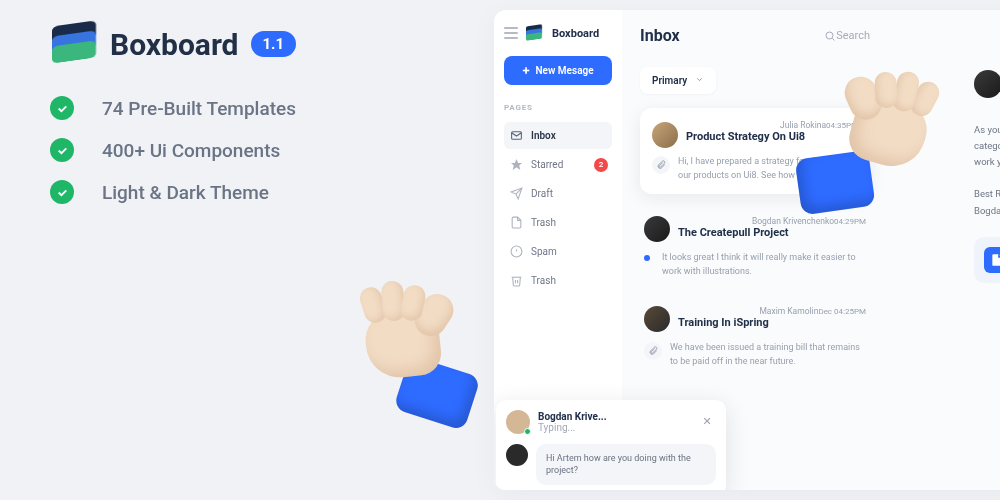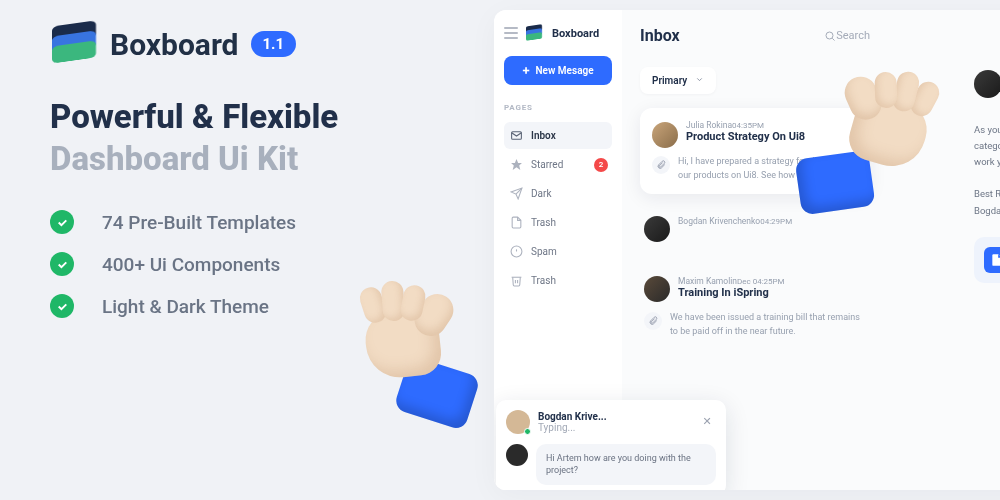--- a/index.html
+++ b/index.html
@@ -62,21 +62,21 @@
 .msg-card{background:#fff;border-radius:12px;padding:12px;box-shadow:0 4px 18px rgba(20,30,60,.08);margin-bottom:12px}
 .msg-plain{padding:10px 4px;margin-bottom:8px}
 .msg-top{display:flex;align-items:center;gap:8px;margin-bottom:6px}
 .msg-avatar{width:26px;height:26px;border-radius:50%;flex-shrink:0}
 .av1{background:linear-gradient(135deg,#c9a57a,#8a6d4a)}
 .av2{background:linear-gradient(135deg,#3a3a3a,#1a1a1a)}
 .av3{background:linear-gradient(135deg,#5a4a3a,#2a2a2a)}
 .msg-meta{flex:1}
 .msg-sender{font-size:8.5px;color:#97a0af}
 .msg-time{font-size:8px;color:#97a0af}
-.msg-row1{display:flex;justify-content:flex-start;align-items:center}
+.msg-row1{display:flex;justify-content:flex-end;align-items:center}
 .msg-subj{font-size:11px;font-weight:700;color:#21304a;margin-bottom:6px}
 .msg-body{font-size:9px;color:#97a0af;line-height:1.5;display:flex;gap:8px}
 .attach-ic{width:18px;height:18px;border-radius:50%;background:#f3f5f9;display:flex;align-items:center;justify-content:center;flex-shrink:0;margin-top:1px}
 .attach-ic svg{width:10px;height:10px}
 .unread-dot{width:6px;height:6px;background:#2e6bff;border-radius:50%;flex-shrink:0;margin-top:4px;margin-right:4px}
 .msg-plain .msg-top{align-items:flex-start}
 .msg-plain .msg-body{padding-left:0px}
 .detail{position:absolute;right:-10px;top:60px;width:170px}
 .detail-header{display:flex;align-items:center;gap:8px;margin-bottom:24px}
 .detail-avatar{width:28px;height:28px;border-radius:50%;background:linear-gradient(135deg,#3a3a3a,#1a1a1a)}
@@ -102,24 +102,20 @@
 <div class="promo">
   <div class="promo-header">
     <div class="logo-stack">
       <div class="logo-layer logo-l1"></div>
       <div class="logo-layer logo-l2"></div>
       <div class="logo-layer logo-l3"></div>
     </div>
     <div class="promo-title">Boxboard</div>
     <div class="version-badge">1.1</div>
   </div>
-  <div class="promo-headline">
-    <span class="hl-dark">Powerful &amp; Flexible</span><br>
-    <span class="hl-grey">Dashboard Ui Kit</span>
-  </div>
   <div class="features">
     <div class="feature">
       <div class="check-circle">
           <svg viewBox="0 0 24 24" fill="none" stroke="#fff" stroke-width="3.5">
             <polyline points="5 12 10 17 19 8"></polyline>
           </svg>
         </div>
       <div class="feature-text">74 Pre-Built Templates</div>
     </div>
     <div class="feature">
@@ -180,21 +176,21 @@
         <span>Starred</span>
         <div class="badge-count">2</div>
       </div>
       <div class="nav-item">
         <div class="nav-icon">
             <svg viewBox="0 0 24 24" fill="none" stroke="#8a92a3" stroke-width="2">
               <line x1="22" y1="2" x2="11" y2="13"></line>
               <polygon points="22 2 15 22 11 13 2 9 22 2"></polygon>
             </svg>
           </div>
-        <span>Dark</span>
+        <span>Draft</span>
       </div>
       <div class="nav-item">
         <div class="nav-icon">
             <svg viewBox="0 0 24 24" fill="none" stroke="#8a92a3" stroke-width="2">
               <path d="M14 2H6a2 2 0 0 0-2 2v16a2 2 0 0 0 2 2h12a2 2 0 0 0 2-2V8z"></path>
               <polyline points="14 2 14 8 20 8"></polyline>
             </svg>
           </div>
         <span>Trash</span>
       </div>
@@ -279,21 +275,26 @@
       </div>
 
       <div class="msg-plain">
         <div class="msg-top">
           <div class="msg-avatar av2"></div>
           <div class="msg-meta">
             <div class="msg-row1">
                 <span class="msg-sender">Bogdan Krivenchenko</span>
                 <span class="msg-time">04:29PM</span>
               </div>
-          </div>
+            <div class="msg-subj">The Createpull Project</div>
+          </div>
+        </div>
+        <div class="msg-body">
+          <div class="unread-dot"></div>
+          <span>It looks great I think it will really make it easier to work with illustrations.</span>
         </div>
       </div>
 
       <div class="msg-plain">
         <div class="msg-top">
           <div class="msg-avatar av3"></div>
           <div class="msg-meta">
             <div class="msg-row1">
                 <span class="msg-sender">Maxim Kamolin</span>
                 <span class="msg-time">Dec 04:25PM</span>

